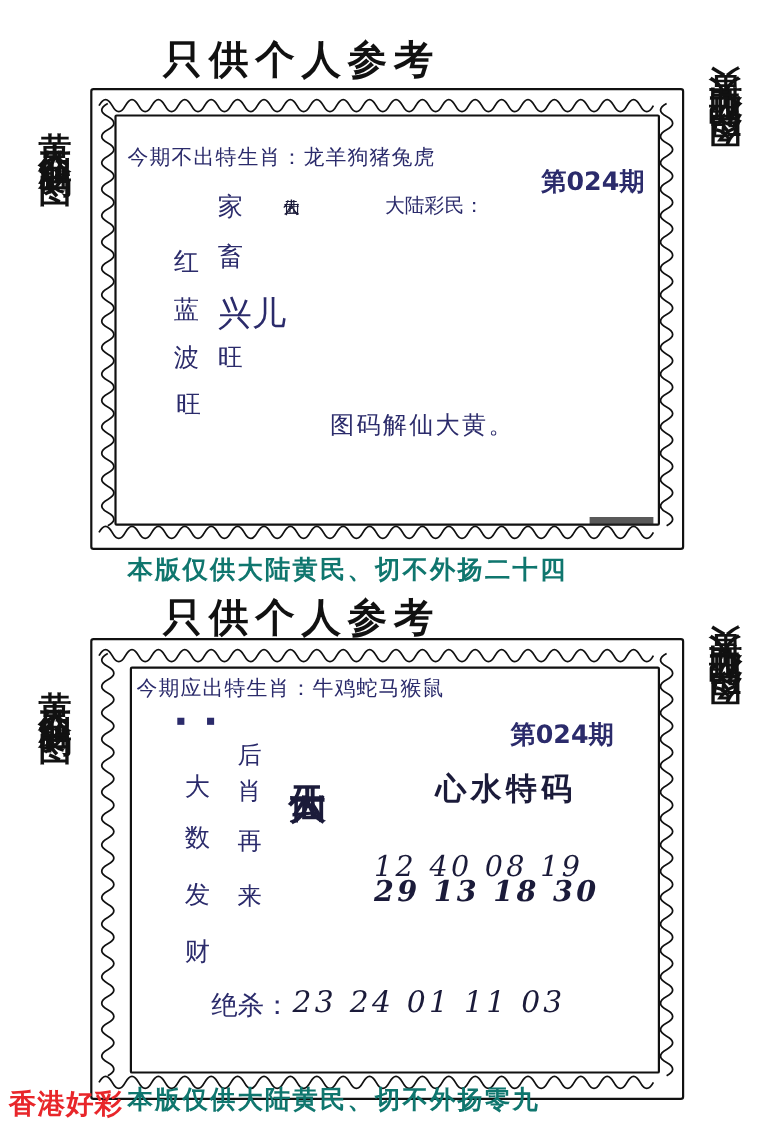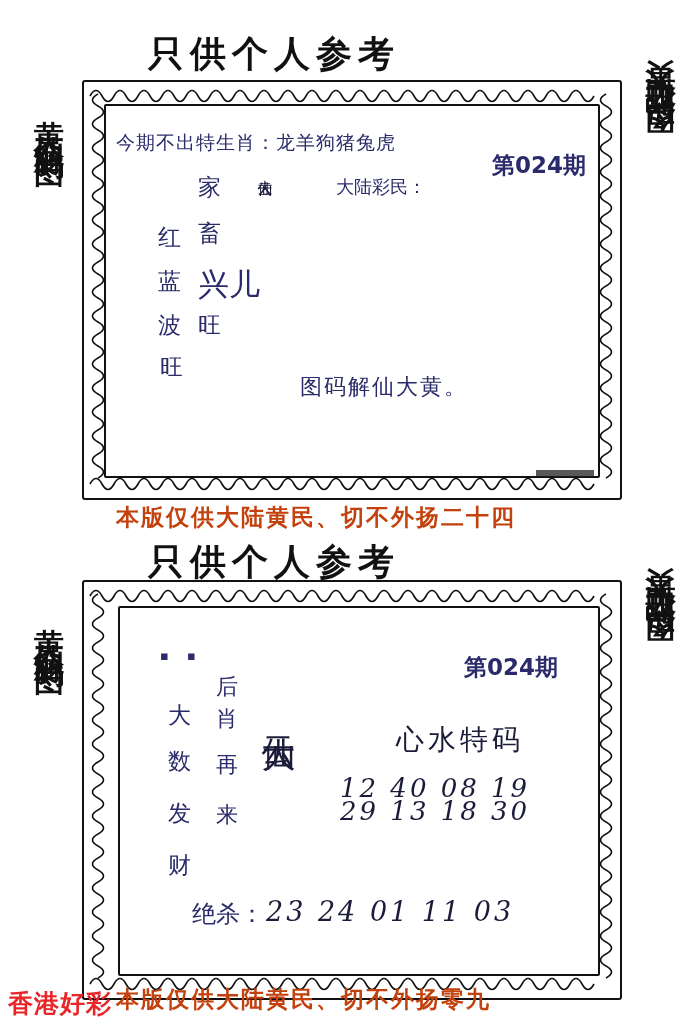--- a/index.html
+++ b/index.html
@@ -90,31 +90,30 @@
     font-style: italic;
     color: #1b1b3a;
     letter-spacing: 3px;
   }
 
   .footer-line {
     position: absolute;
     white-space: nowrap;
     font-family: Liberation Serif, serif;
     font-weight: bold;
-    color: #c2410c;
+    color: #0f766e;
     letter-spacing: 2px;
   }
 
   .big-hand {
     position: absolute;
     font-family: "DejaVu Serif", serif;
-    font-weight: normal;
+    font-weight: bold;
     color: #111;
     white-space: nowrap;
-    margin-top: 23px;
   }
 
   .watermark-left {
     position: absolute;
     left: 8px;
     bottom: 4px;
     font-family: "DejaVu Serif", serif;
     font-weight: bold;
     font-size: 25px;
     color: #e8262a;
@@ -169,21 +168,21 @@
       </g>
     </svg>
   </div>
 
   <div class="inner-box" style="left:104px; top:104px; width:496px; height:374px;"></div>
 
   <div class="ink ink-blue" style="left:116px; top:110px; font-size:19px; letter-spacing:1px;margin-top:20px;">今期不出特生肖：龙羊狗猪兔虎</div>
 
   <div class="ink ink-blue" style="left:492px; top:150px; font-size:23px; font-weight:bold;">第024期</div>
 
-  <div class="ink ink-blue" style="left:336px; top:175px; font-size:18px;">大陆彩民：</div>
+  <div class="ink ink-blue" style="left:350px; top:175px; font-size:18px;">大陆彩民：</div>
 
   <div class="vert" style="left:255px; top:168px; font-size:15px; letter-spacing:2px;">大仙云：</div>
 
   <div class="ink ink-blue" style="left:198px; top:172px; font-size:23px;">家</div>
   <div class="ink ink-blue" style="left:198px; top:218px; font-size:23px;">畜</div>
   <div class="ink ink-blue" style="left:198px; top:264px; font-size:31px;">兴儿</div>
   <div class="ink ink-blue" style="left:198px; top:310px; font-size:23px;">旺</div>
   <div class="ink ink-blue" style="left:160px; top:352px; font-size:23px;">旺</div>
 
   <div class="ink ink-blue" style="left:158px; top:222px; font-size:23px;">红</div>
@@ -210,20 +209,21 @@
         <path d="M6,14 q6,-11 12,0 q6,11 12,0 q6,-11 12,0 q6,11 12,0 q6,-11 12,0 q6,11 12,0 q6,-11 12,0 q6,11 12,0 q6,-11 12,0 q6,11 12,0 q6,-11 12,0 q6,11 12,0 q6,-11 12,0 q6,11 12,0 q6,-11 12,0 q6,11 12,0 q6,-11 12,0 q6,11 12,0 q6,-11 12,0 q6,11 12,0 q6,-11 12,0 q6,11 12,0 q6,-11 12,0 q6,11 12,0 q6,-11 12,0 q6,11 12,0 q6,-11 12,0 q6,11 12,0 q6,-11 12,0 q6,11 12,0 q6,-11 12,0 q6,11 12,0 q6,-11 12,0 q6,11 12,0 q6,-11 12,0 q6,11 12,0 q6,-11 12,0 q6,11 12,0 q6,-11 12,0 q6,11 12,0 q6,-11 12,0 q6,11 12,0"></path>
         <path d="M6,402 q6,-11 12,0 q6,11 12,0 q6,-11 12,0 q6,11 12,0 q6,-11 12,0 q6,11 12,0 q6,-11 12,0 q6,11 12,0 q6,-11 12,0 q6,11 12,0 q6,-11 12,0 q6,11 12,0 q6,-11 12,0 q6,11 12,0 q6,-11 12,0 q6,11 12,0 q6,-11 12,0 q6,11 12,0 q6,-11 12,0 q6,11 12,0 q6,-11 12,0 q6,11 12,0 q6,-11 12,0 q6,11 12,0 q6,-11 12,0 q6,11 12,0 q6,-11 12,0 q6,11 12,0 q6,-11 12,0 q6,11 12,0 q6,-11 12,0 q6,11 12,0 q6,-11 12,0 q6,11 12,0 q6,-11 12,0 q6,11 12,0 q6,-11 12,0 q6,11 12,0 q6,-11 12,0 q6,11 12,0 q6,-11 12,0 q6,11 12,0"></path>
         <path d="M14,12 q-11,6 0,12 q11,6 0,12 q-11,6 0,12 q11,6 0,12 q-11,6 0,12 q11,6 0,12 q-11,6 0,12 q11,6 0,12 q-11,6 0,12 q11,6 0,12 q-11,6 0,12 q11,6 0,12 q-11,6 0,12 q11,6 0,12 q-11,6 0,12 q11,6 0,12 q-11,6 0,12 q11,6 0,12 q-11,6 0,12 q11,6 0,12 q-11,6 0,12 q11,6 0,12 q-11,6 0,12 q11,6 0,12 q-11,6 0,12 q11,6 0,12 q-11,6 0,12 q11,6 0,12 q-11,6 0,12 q11,6 0,12 q-11,6 0,12 q11,6 0,12"></path>
         <path d="M522,12 q-11,6 0,12 q11,6 0,12 q-11,6 0,12 q11,6 0,12 q-11,6 0,12 q11,6 0,12 q-11,6 0,12 q11,6 0,12 q-11,6 0,12 q11,6 0,12 q-11,6 0,12 q11,6 0,12 q-11,6 0,12 q11,6 0,12 q-11,6 0,12 q11,6 0,12 q-11,6 0,12 q11,6 0,12 q-11,6 0,12 q11,6 0,12 q-11,6 0,12 q11,6 0,12 q-11,6 0,12 q11,6 0,12 q-11,6 0,12 q11,6 0,12 q-11,6 0,12 q11,6 0,12 q-11,6 0,12 q11,6 0,12 q-11,6 0,12 q11,6 0,12"></path>
       </g>
     </svg>
   </div>
 
   <div class="inner-box" style="left:118px; top:606px; width:482px; height:370px;"></div>
 
+  <div class="ink ink-blue" style="left:124px; top:613px; font-size:19px; letter-spacing:1px;">今期应出特生肖：牛鸡蛇马猴鼠</div>
 
   <div class="ink ink-blue" style="left:464px; top:652px; font-size:23px; font-weight:bold;">第024期</div>
 
   <div class="dots" style="left:160px; top:648px;">▪ ▪</div>
 
   <div class="big-hand" style="left:256px; top:688px; font-size:34px; color:#1b1b3a;
               writing-mode:vertical-rl; text-orientation:upright; letter-spacing:0px;">大仙云</div>
 
   <div class="ink ink-blue" style="left:168px; top:700px; font-size:23px;">大</div>
   <div class="ink ink-blue" style="left:168px; top:746px; font-size:23px;">数</div>
@@ -232,21 +232,21 @@
 
   <div class="ink ink-blue" style="left:216px; top:672px; font-size:22px;">后</div>
   <div class="ink ink-blue" style="left:216px; top:704px; font-size:22px;">肖</div>
   <div class="ink ink-blue" style="left:216px; top:750px; font-size:22px;">再</div>
   <div class="ink ink-blue" style="left:216px; top:800px; font-size:22px;">来</div>
 
   <div class="big-hand" style="left:396px; top:698px; font-size:28px; color:#1b1b3a; letter-spacing:4px;">心水特码</div>
 
   <div class="num-row" style="left:340px; top:773px; font-size:26px;">12 40 08 19</div>
 
-  <div class="num-row" style="left:340px; top:796px; font-size:26px;">29 13 18 30</div>
+  <div class="num-row" style="left:340px; top:796px; font-size:26px;font-weight:bold;">29 13 18 30</div>
 
   <div class="ink ink-blue" style="left:192px; top:898px; font-size:24px;">绝杀：</div>
 
   <div class="num-row" style="left:266px; top:896px; font-size:27px;">23 24 01 11 03</div>
 
   <div class="footer-line" style="left:116px; top:984px; font-size:23px;">本版仅供大陆黄民、切不外扬零九</div>
 
   <div class="watermark-left">香港好彩</div>
 
 </div>

